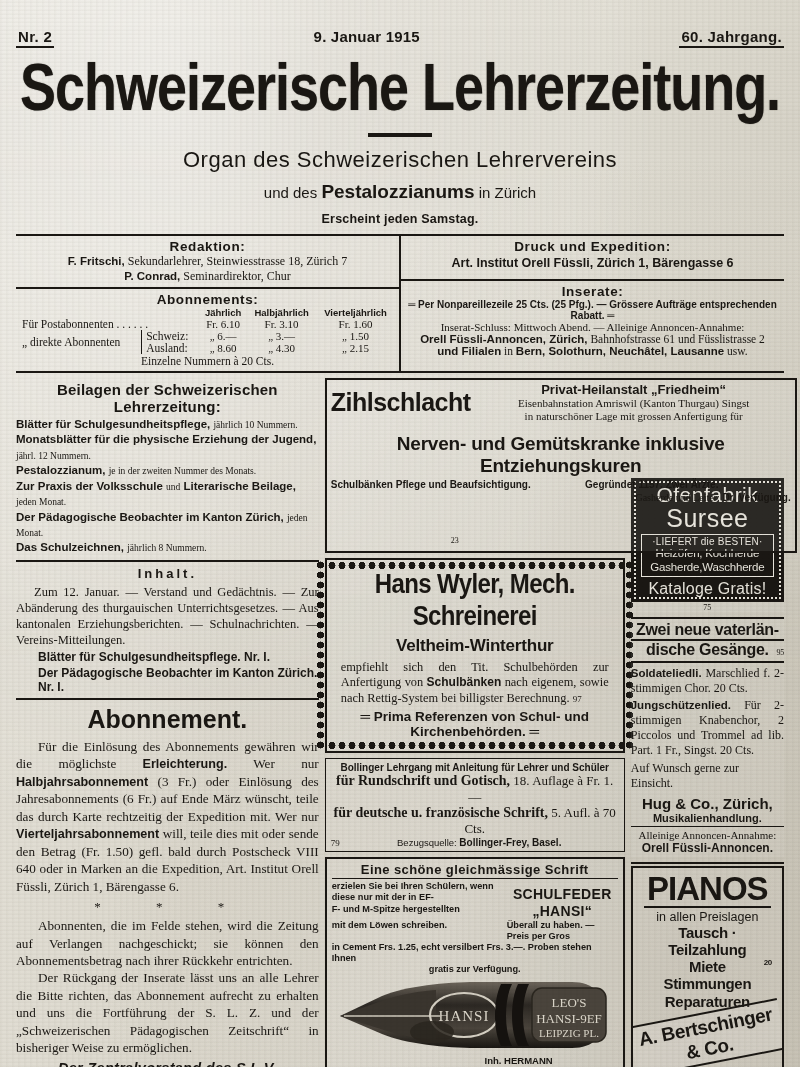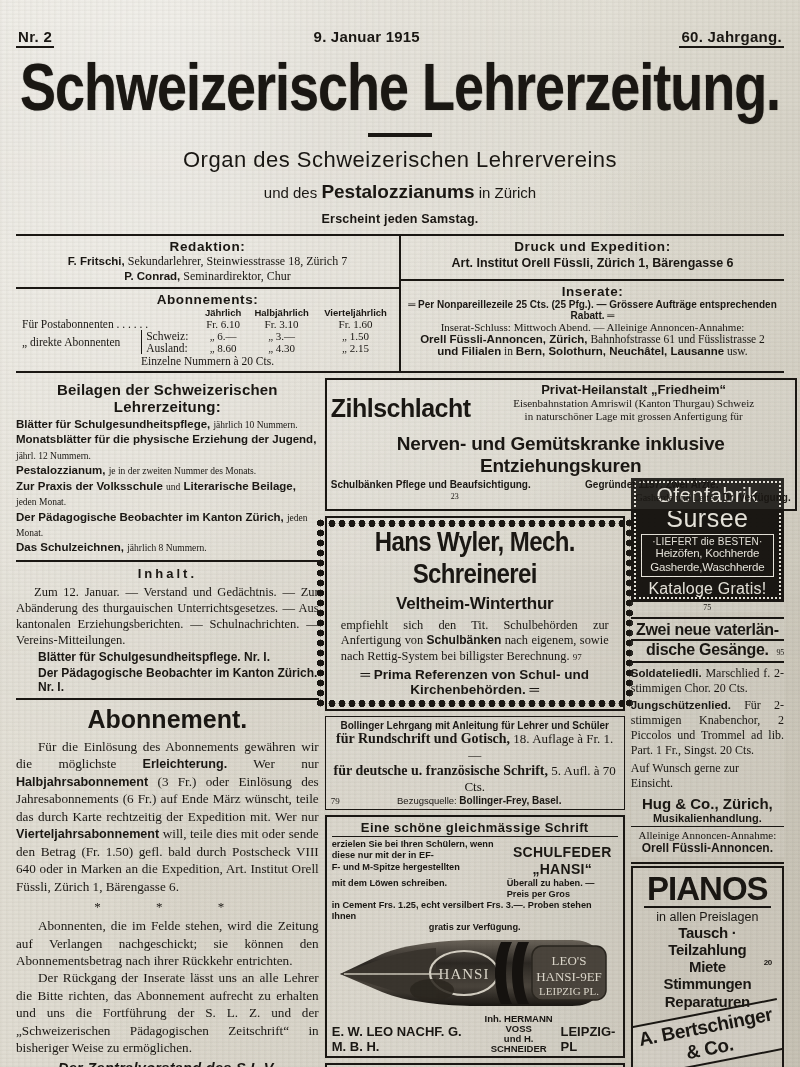--- a/index.html
+++ b/index.html
@@ -100,21 +100,21 @@
 
   .abo-h{text-align:center;font-family:"Liberation Sans",sans-serif;font-weight:bold;font-size:25px;margin:5px 0 4px 0;}
   .abo-p{font-size:13.2px;line-height:1.32;text-align:justify;text-indent:22px;}
   .abo-p b{font-family:"Liberation Sans",sans-serif;font-size:12.6px;}
   .stars{text-align:center;font-size:13px;letter-spacing:26px;margin:4px 0 2px 10px;}
   .sign{text-align:center;font-family:"Liberation Sans",sans-serif;font-weight:bold;font-style:italic;font-size:14.5px;margin-top:4px;letter-spacing:.3px;}
 
   
   .ad{margin-bottom:5px;position:relative;background:rgba(255,255,255,.08);}
   .ad-zihl{padding:2px 4px 6px 4px;}
-  .zihl-top{display:flex;align-items:flex-end;}
+  .zihl-top{display:flex;align-items:center;}
   .zihl-name{font-family:"Liberation Sans",sans-serif;font-weight:bold;font-size:25px;letter-spacing:-.5px;flex:0 0 auto;padding-right:6px;white-space:nowrap;}
   .zihl-r{flex:1;}
   .zihl-h{font-family:"Liberation Sans",sans-serif;font-weight:bold;font-size:13px;text-align:center;}
   .zihl-s{font-size:11px;text-align:center;line-height:1.16;}
   .zihl-big{text-align:center;font-family:"Liberation Sans",sans-serif;font-weight:bold;font-size:19px;margin-top:10px;letter-spacing:-.2px;}
   .zihl-f{display:flex;justify-content:space-between;font-size:10px;margin-top:2px;}
   .zihl-f b{font-family:"Liberation Sans",sans-serif;font-size:10px;}
 
   .deco{border:2px solid #1a1713;position:relative;}
   .deco:before,.deco:after{
@@ -371,32 +371,32 @@
 
     </div>
 
     <div class="colB">
 
       <div class="ad box-th ad-zihl" style="width:460px;position:relative;z-index:3;">
         <div class="zihl-top">
           <div class="zihl-name">Zihlschlacht</div>
           <div class="zihl-r">
             <div class="zihl-h">Privat-Heilanstalt „Friedheim“</div>
-            <div class="zihl-s">Eisenbahnstation Amriswil (Kanton Thurgau) Schweiz</div>
+            <div class="zihl-s">Eisenbahnstation Amriswil (Kanton Thurgau) Singst</div>
             <div class="zihl-s">in naturschöner Lage mit grossen Anfertigung für</div>
           </div>
         </div>
         <div class="zihl-big">Nerven- und Gemütskranke inklusive Entziehungskuren</div>
         <div class="zihl-f">
           <b>Schulbänken Pflege und Beaufsichtigung.</b>
           <b>Gegründet 1157.  Zwei Ärzte.</b>
           <span style="width:18px"></span>
         </div>
         <div class="zihl-f">
-          <span style="font-size:8px;padding-left:120px;">23</span>
+          <span style="font-size:8px;padding-left:120px;margin-top:44px;">23</span>
           <span>
             <span>Gasherde und Leiter:</span>
             <b>Dr. Verfügung.</b>
           </span>
         </div>
       </div>
 
       <div class="ad deco">
         <div class="deco-in">
           <div class="wyler-t">Hans Wyler, Mech. Schreinerei</div>

